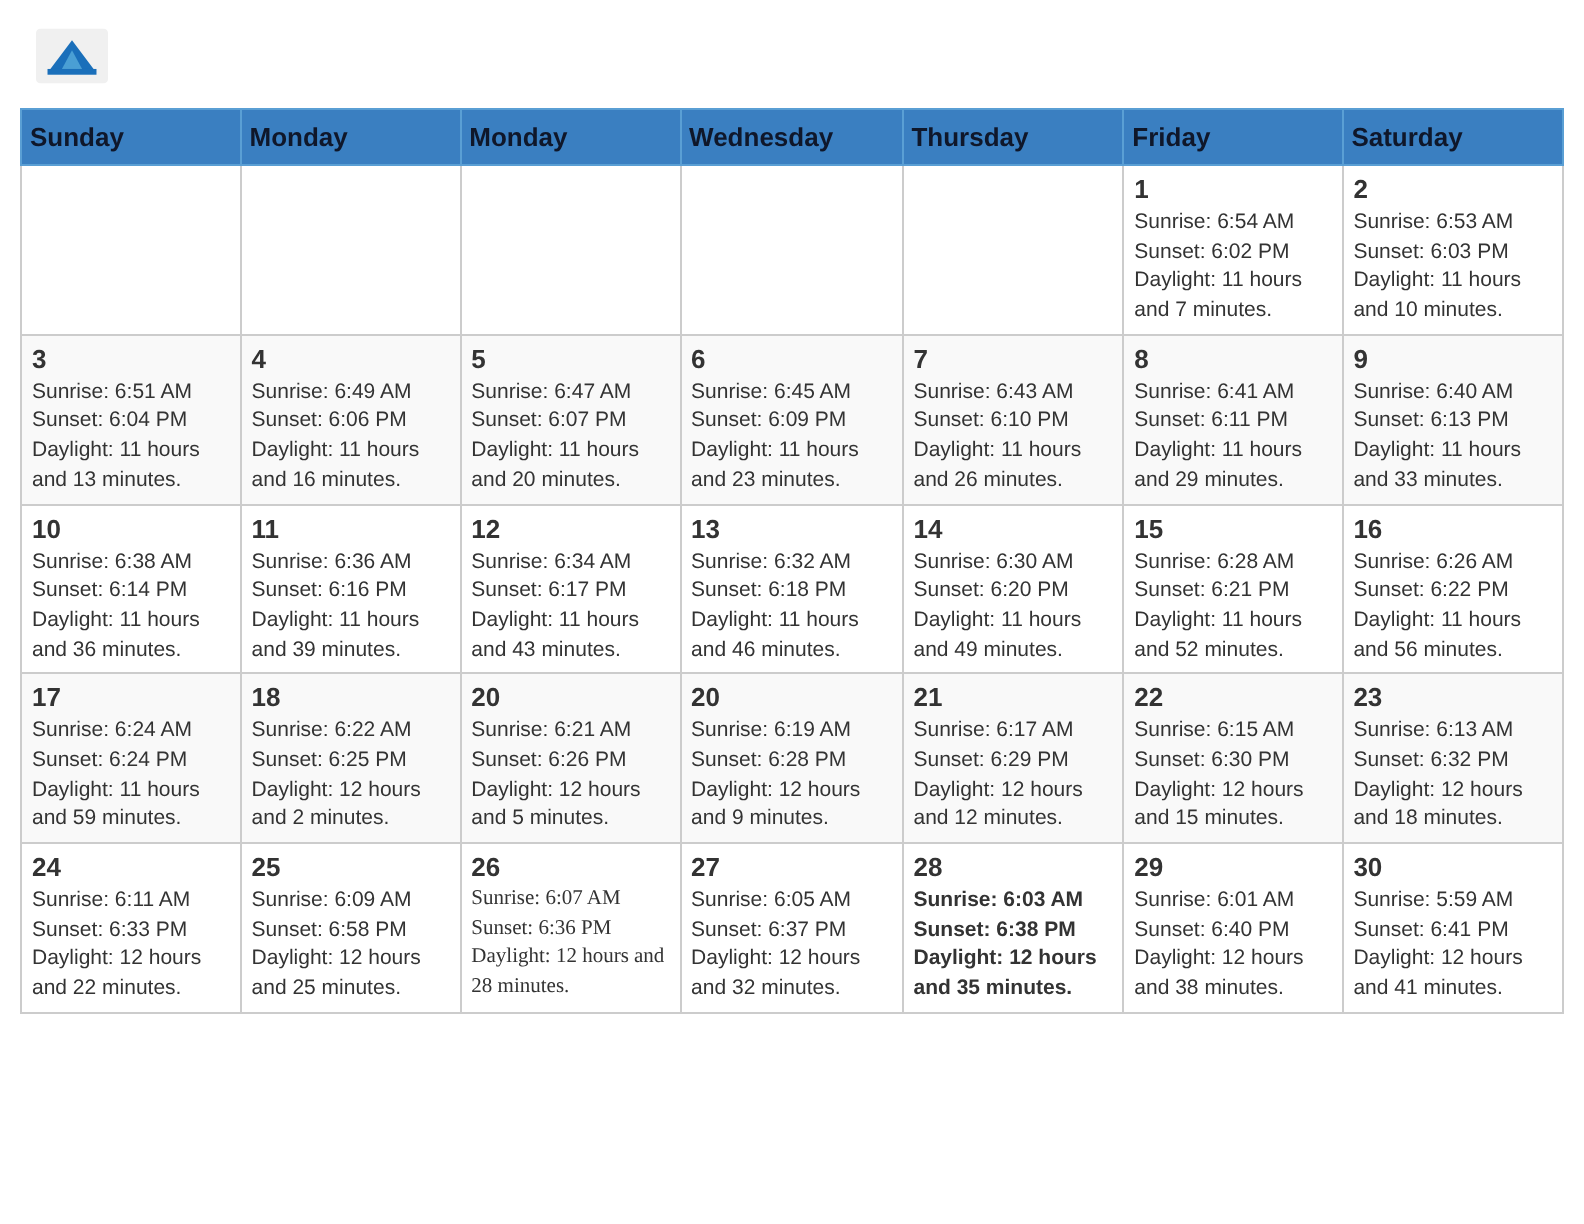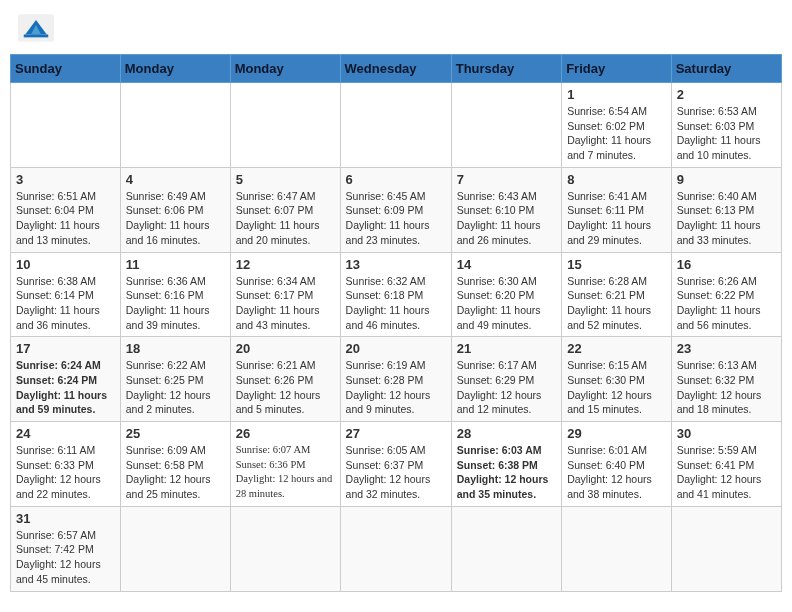--- a/index.html
+++ b/index.html
@@ -222,21 +222,21 @@
         <td>
           <span class="day-number">16</span>
           <div class="day-info" style="white-space: pre-line;">Sunrise: 6:26 AM
 Sunset: 6:22 PM
 Daylight: 11 hours and 56 minutes.</div>
         </td>
       </tr>
       <tr>
         <td>
           <span class="day-number">17</span>
-          <div class="day-info" style="white-space: pre-line; font-weight: bold;">Sunrise: 6:24 AM
+          <div class="day-info" style="white-space: pre-line;">Sunrise: 6:24 AM
 Sunset: 6:24 PM
 Daylight: 11 hours and 59 minutes.</div>
         </td>
         <td>
           <span class="day-number">18</span>
           <div class="day-info" style="white-space: pre-line;">Sunrise: 6:22 AM
 Sunset: 6:25 PM
 Daylight: 12 hours and 2 minutes.</div>
         </td>
         <td>
@@ -307,28 +307,14 @@
 Sunset: 6:40 PM
 Daylight: 12 hours and 38 minutes.</div>
         </td>
         <td>
           <span class="day-number">30</span>
           <div class="day-info" style="white-space: pre-line;">Sunrise: 5:59 AM
 Sunset: 6:41 PM
 Daylight: 12 hours and 41 minutes.</div>
         </td>
       </tr>
-      <tr class="last-row">
-        <td>
-          <span class="day-number">31</span>
-          <div class="day-info" style="white-space: pre-line;">Sunrise: 6:57 AM
-Sunset: 7:42 PM
-Daylight: 12 hours and 45 minutes.</div>
-        </td>
-        <td class="empty-cell"></td>
-        <td class="empty-cell"></td>
-        <td class="empty-cell"></td>
-        <td class="empty-cell"></td>
-        <td class="empty-cell"></td>
-        <td class="empty-cell"></td>
-      </tr>
     </tbody>
 </table>
 
 </body></html>

